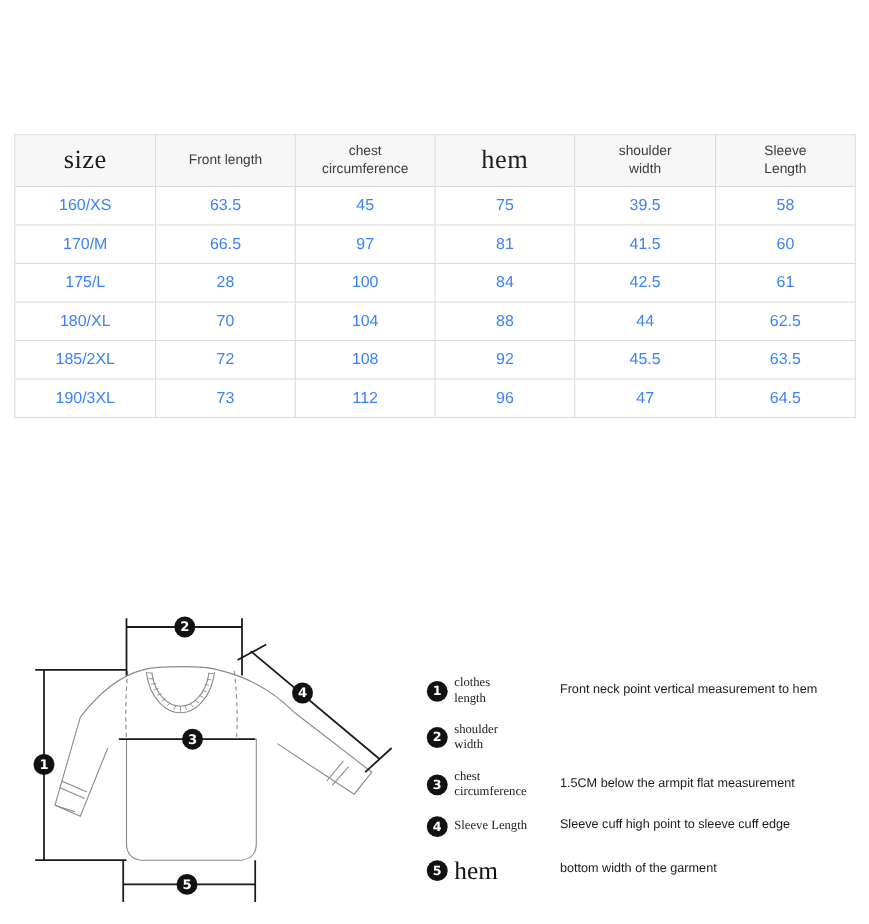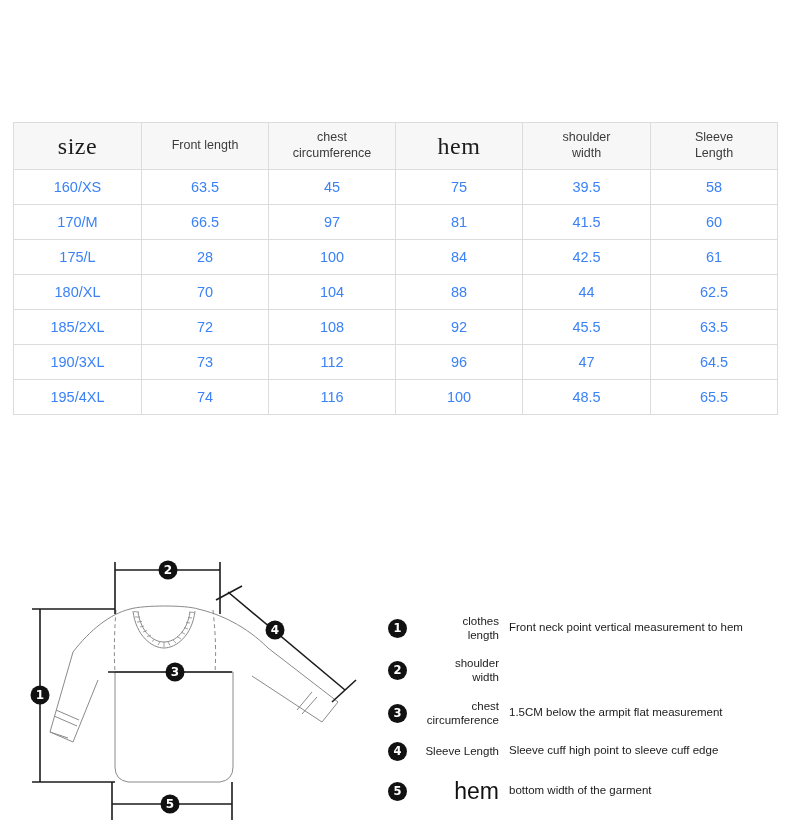--- a/index.html
+++ b/index.html
@@ -97,26 +97,27 @@
     color: #ffffff;
     font-size: 11.5px;
     font-weight: bold;
     line-height: 19px;
     text-align: center;
     font-family: "DejaVu Sans", sans-serif;
   }
   .leg-term {
     flex: 0 0 auto;
     width: 86px;
-    text-align: right;
+    text-align: left;
     font-size: 11.5px;
     line-height: 1.22;
     color: #1b1b1b;
     margin-left: 6px;
     font-stretch: condensed;
+    font-family: Liberation Serif, serif;
   }
   .leg-term.big {
     font-size: 23px;
     line-height: 1;
     color: #111111;
   }
   .leg-desc {
     flex: 1 1 auto;
     font-size: 11.5px;
     color: #1b1b1b;
@@ -209,28 +210,20 @@
         <td>45.5</td>
         <td>63.5</td>
       </tr>
       <tr>
         <td>190/3XL</td>
         <td>73</td>
         <td>112</td>
         <td>96</td>
         <td>47</td>
         <td>64.5</td>
-      </tr>
-      <tr>
-        <td>195/4XL</td>
-        <td>74</td>
-        <td>116</td>
-        <td>100</td>
-        <td>48.5</td>
-        <td>65.5</td>
       </tr>
     </tbody>
   </table>
 </div>
 
 <div id="diagram">
   <svg width="370" height="275" viewBox="0 0 370 275" xmlns="http://www.w3.org/2000/svg">
     <g fill="none" stroke="#8a8a8a" stroke-width="1">
 
       <path d="M95,120 L95,215 Q95,228 108,230 L200,230 Q213,228 213,215 L213,120 Z"></path>

